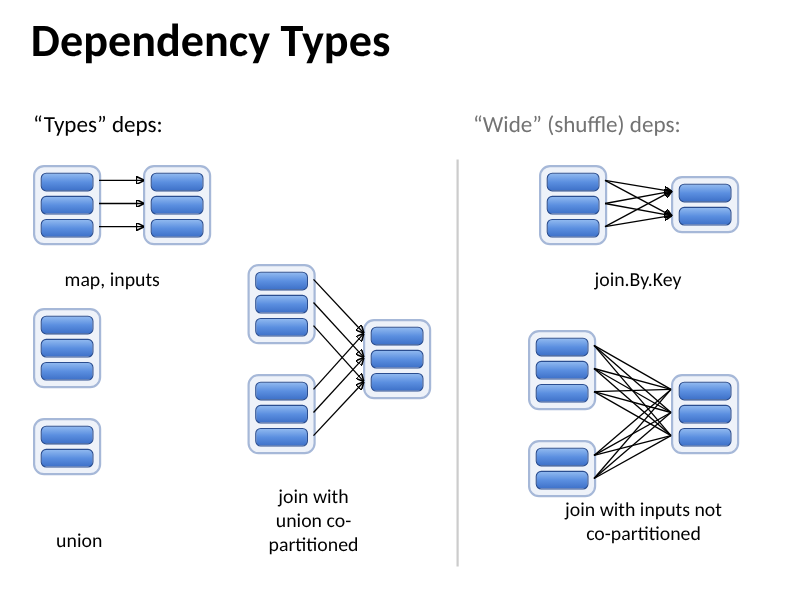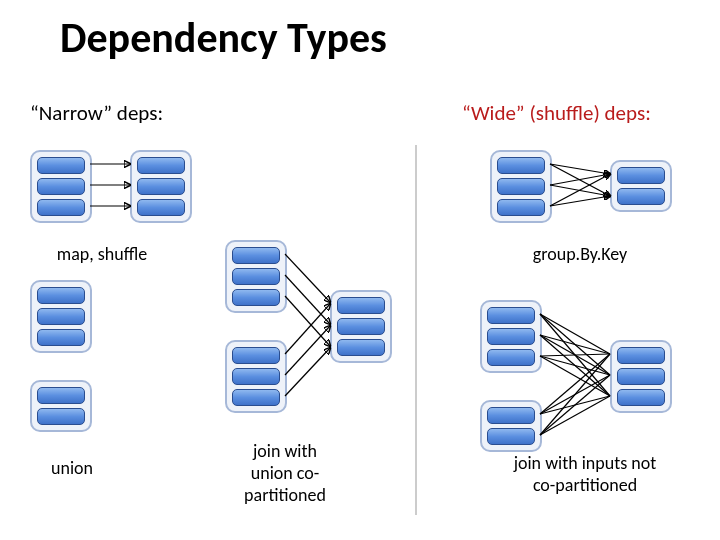--- a/index.html
+++ b/index.html
@@ -11,36 +11,34 @@
     position: relative;
     overflow: hidden;
   }
   .title {
     position: absolute;
     top: 12px;
     left: 28px;
     font-size: 42px;
     font-weight: 700;
     color: #000;
-    margin-left: 32px;
   }
   .sub-left {
     position: absolute;
     top: 100px;
     left: 30px;
     font-size: 21px;
     color: #000;
   }
   .sub-right {
     position: absolute;
     top: 100px;
     left: 430px;
     font-size: 21px;
-    color: #b91c1c;
-    margin-left: 32px;
+    color: #737373;
   }
   .label {
     position: absolute;
     font-size: 18px;
     color: #000;
     text-align: center;
   }
   .divider {
     position: absolute;
     top: 145px;
@@ -77,21 +75,21 @@
     stroke: #000;
     stroke-width: 1.2;
     fill: none;
   }
   .arrowhead { fill: #000; }
 </style>
 </head>
 <body>
 
 <div class="title">Dependency Types</div>
-<div class="sub-left">“Narrow” deps:</div>
+<div class="sub-left">“Types” deps:</div>
 <div class="sub-right">“Wide” (shuffle) deps:</div>
 
 <div class="divider"></div>
 
 <div class="rdd" style="top:150px; left:30px;">
   <div class="part"></div>
   <div class="part"></div>
   <div class="part"></div>
 </div>
 <div class="rdd" style="top:150px; left:130px;">
@@ -102,32 +100,32 @@
 <svg class="wires" style="top:150px; left:30px;" width="170" height="80">
   <defs>
       <marker id="ah" markerWidth="6" markerHeight="6" refX="5" refY="3" orient="auto">
         <path d="M0,0 L6,3 L0,6 Z" class="arrowhead"></path>
       </marker>
     </defs>
   <line x1="60" y1="14" x2="100" y2="14" marker-end="url(#ah)"></line>
   <line x1="60" y1="35" x2="100" y2="35" marker-end="url(#ah)"></line>
   <line x1="60" y1="56" x2="100" y2="56" marker-end="url(#ah)"></line>
 </svg>
-<div class="label" style="top:243px; left:42px; width:120px;">map, shuffle</div>
+<div class="label" style="top:243px; left:42px; width:120px;">map, inputs</div>
 
 <div class="rdd" style="top:280px; left:30px;">
   <div class="part"></div>
   <div class="part"></div>
   <div class="part"></div>
 </div>
 <div class="rdd" style="top:380px; left:30px;">
   <div class="part"></div>
   <div class="part"></div>
 </div>
-<div class="label" style="top:457px; left:42px; width:60px;">union</div>
+<div class="label" style="top:480px; left:42px; width:60px;">union</div>
 
 <div class="rdd" style="top:240px; left:225px;">
   <div class="part"></div>
   <div class="part"></div>
   <div class="part"></div>
 </div>
 <div class="rdd" style="top:340px; left:225px;">
   <div class="part"></div>
   <div class="part"></div>
   <div class="part"></div>
@@ -159,21 +157,21 @@
   <div class="part"></div>
 </div>
 <svg class="wires" style="top:150px; left:490px;" width="200" height="90">
   <line x1="60" y1="14" x2="120" y2="24" marker-end="url(#ah)"></line>
   <line x1="60" y1="14" x2="120" y2="46" marker-end="url(#ah)"></line>
   <line x1="60" y1="35" x2="120" y2="24" marker-end="url(#ah)"></line>
   <line x1="60" y1="35" x2="120" y2="46" marker-end="url(#ah)"></line>
   <line x1="60" y1="56" x2="120" y2="24" marker-end="url(#ah)"></line>
   <line x1="60" y1="56" x2="120" y2="46" marker-end="url(#ah)"></line>
 </svg>
-<div class="label" style="top:243px; left:510px; width:140px;">group.By.Key</div>
+<div class="label" style="top:243px; left:510px; width:140px;">join.By.Key</div>
 
 <div class="rdd" style="top:300px; left:480px;">
   <div class="part"></div>
   <div class="part"></div>
   <div class="part"></div>
 </div>
 <div class="rdd" style="top:400px; left:480px;">
   <div class="part"></div>
   <div class="part"></div>
 </div>

